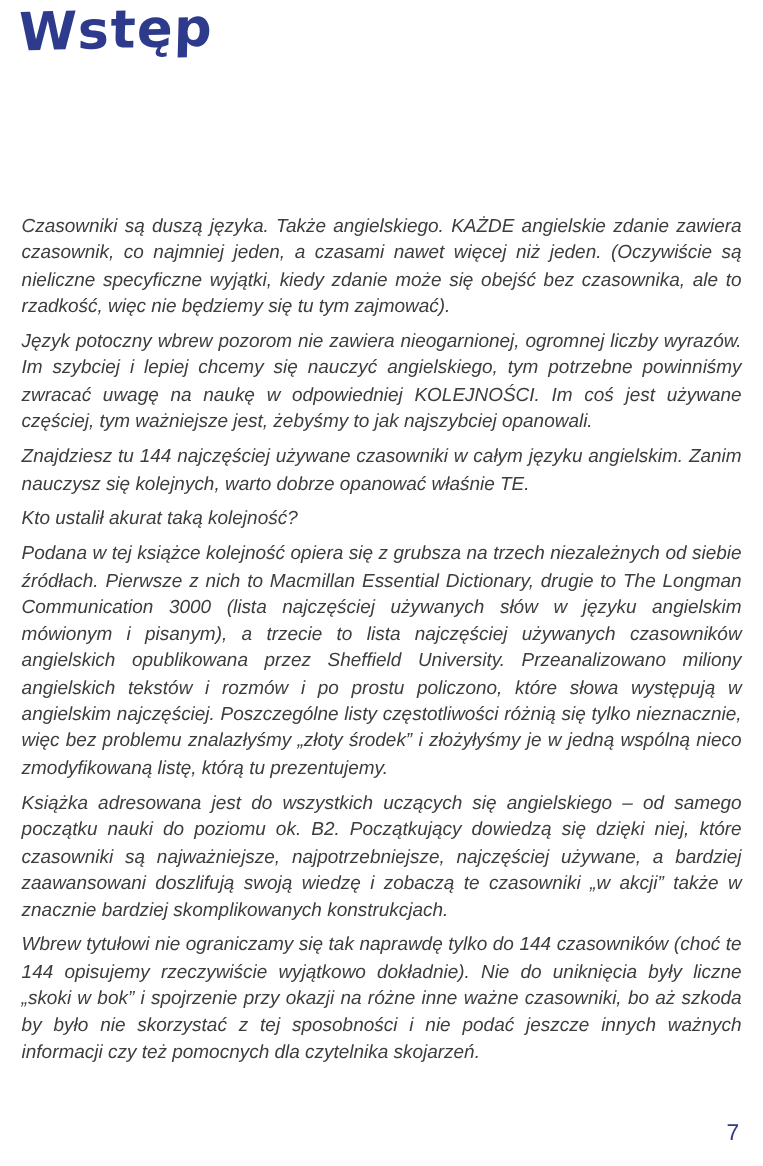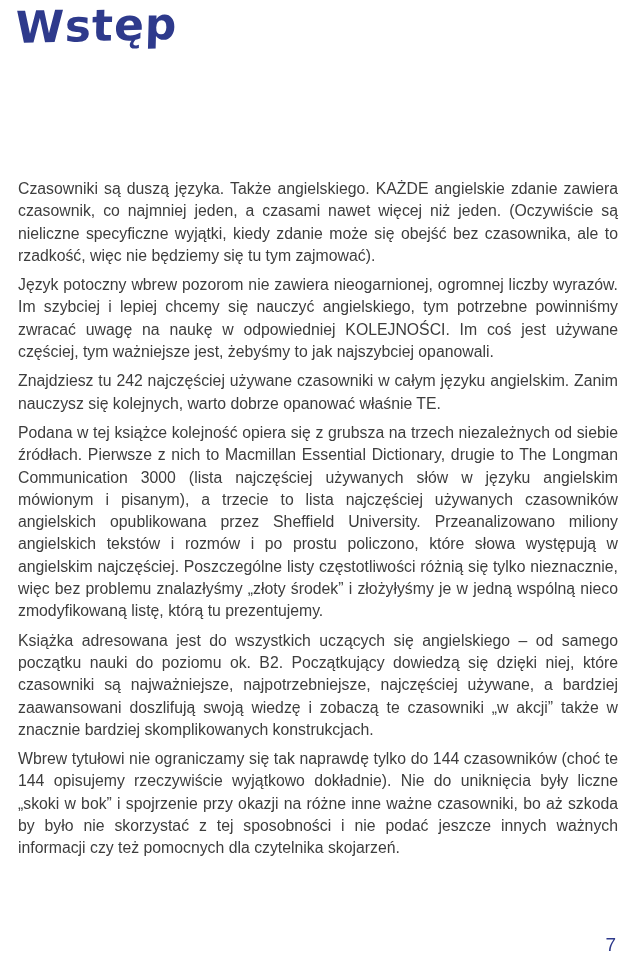--- a/index.html
+++ b/index.html
@@ -34,41 +34,43 @@
     top: 178px;
     width: 600px;
     color: #3d3d3d;
     font-size: 15.8px;
     line-height: 22.3px;
     text-align: justify;
   }
   .content p {
     margin: 0 0 7px 0;
     hyphens: manual;
+    font-style: italic;
   }
   .page-number {
     position: absolute;
     right: 20px;
     bottom: 16px;
     color: #2e3a8c;
     font-size: 19px;
     font-weight: 400;
   }
 </style>
 </head>
 <body>
 
 <div class="page">
 
   <h1 class="title">Wstęp</h1>
 
   <div class="content">
     <p>Czasowniki są duszą języka. Także angielskiego. KAŻDE angielskie zdanie zawiera czasownik, co najmniej jeden, a czasami nawet więcej niż jeden. (Oczywiście są nieliczne specyficzne wyjątki, kiedy zdanie może się obejść bez czasownika, ale to rzadkość, więc nie będziemy się tu tym zajmować).</p>
     <p>Język potoczny wbrew pozorom nie zawiera nieogarnionej, ogromnej liczby wyrazów. Im szybciej i lepiej chcemy się nauczyć angielskiego, tym potrzebne powinniśmy zwracać uwagę na naukę w odpowiedniej KOLEJNOŚCI. Im coś jest używane częściej, tym ważniejsze jest, żebyśmy to jak najszybciej opanowali.</p>
-    <p>Znajdziesz tu 242 najczęściej używane czasowniki w całym języku angielskim. Zanim nauczysz się kolejnych, warto dobrze opanować właśnie TE.</p>
+    <p>Znajdziesz tu 144 najczęściej używane czasowniki w całym języku angielskim. Zanim nauczysz się kolejnych, warto dobrze opanować właśnie TE.</p>
+    <p>Kto ustalił akurat taką kolejność?</p>
     <p>Podana w tej książce kolejność opiera się z grubsza na trzech niezależnych od siebie źródłach. Pierwsze z nich to Macmillan Essential Dictionary, drugie to The Longman Communication 3000 (lista najczęściej używanych słów w języku angielskim mówionym i pisanym), a trzecie to lista najczęściej używanych czasowników angielskich opublikowana przez Sheffield University. Przeanalizowano miliony angielskich tekstów i rozmów i po prostu policzono, które słowa występują w angielskim najczęściej. Poszczególne listy częstotliwości różnią się tylko nieznacznie, więc bez problemu znalazłyśmy „złoty środek” i złożyłyśmy je w jedną wspólną nieco zmodyfikowaną listę, którą tu prezentujemy.</p>
     <p>Książka adresowana jest do wszystkich uczących się angielskiego – od samego początku nauki do poziomu ok. B2. Początkujący dowiedzą się dzięki niej, które czasowniki są najważniejsze, najpotrzebniejsze, najczęściej używane, a bardziej zaawansowani doszlifują swoją wiedzę i zobaczą te czasowniki „w akcji” także w znacznie bardziej skomplikowanych konstrukcjach.</p>
     <p>Wbrew tytułowi nie ograniczamy się tak naprawdę tylko do 144 czasowników (choć te 144 opisujemy rzeczywiście wyjątkowo dokładnie). Nie do uniknięcia były liczne „skoki w bok” i spojrzenie przy okazji na różne inne ważne czasowniki, bo aż szkoda by było nie skorzystać z tej sposobności i nie podać jeszcze innych ważnych informacji czy też pomocnych dla czytelnika skojarzeń.</p>
   </div>
 
   <div class="page-number">7</div>
 
 </div>
 
 </body></html>

